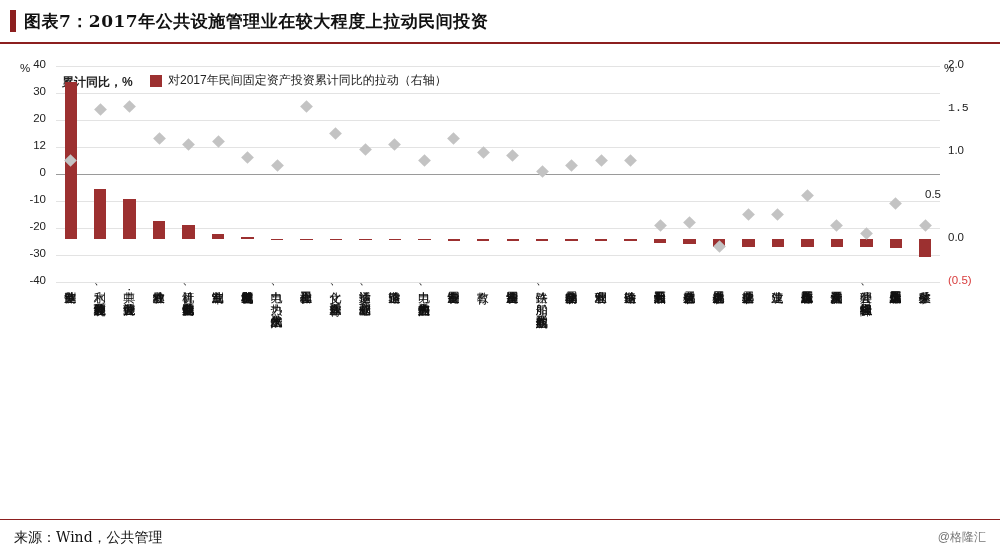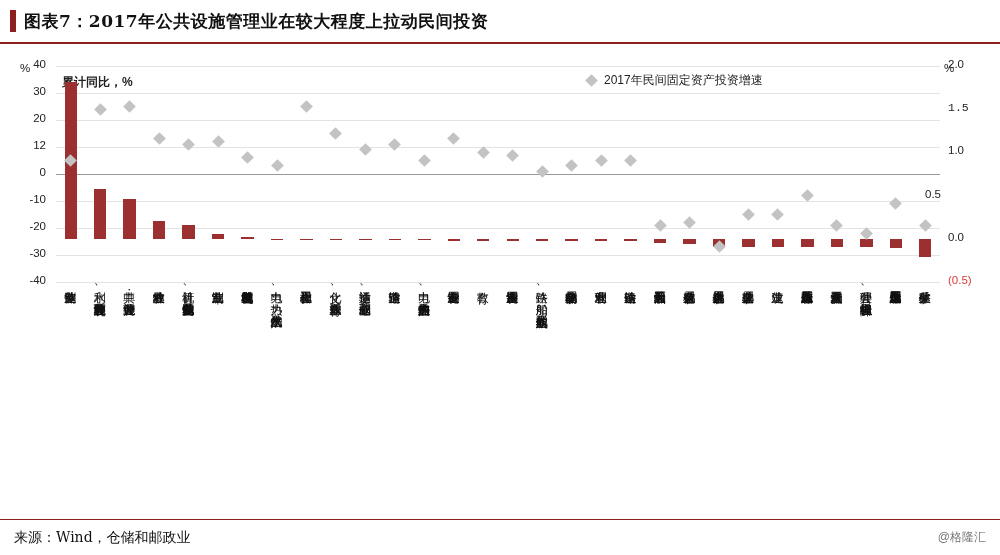--- a/index.html
+++ b/index.html
@@ -103,23 +103,23 @@
 <body>
 
 <div id="title-bar">
   <div id="title-accent"></div>
   <div id="chart-title">图表7：2017年公共设施管理业在较大程度上拉动民间投资</div>
 </div>
 
 <div id="plot-area">
   <div id="series-note">累计同比，%</div>
 
-  <div id="legend2">
-    <span class="legend-swatch-diamond"></span>
-    <span>2017年民间固定资产投资增速</span>
+  <div id="legend">
+    <span class="legend-swatch-bar"></span>
+    <span>对2017年民间固定资产投资累计同比的拉动（右轴）</span>
   </div>
 
   <div id="axis-left-unit" style="left:20px; top:16px;">%</div>
   <div id="axis-right-unit" style="left:944px; top:16px;">%</div>
 
   <div id="axis-y-left"></div>
   <div id="axis-y-right"></div>
 
   <div id="ticks-left">
       <div class="axis-label" style="left: 16px; top: 12px;">40</div>
@@ -242,15 +242,15 @@
       <div class="cat" style="left: 714.933px;">建筑业</div>
       <div class="cat" style="left: 744.4px;">有色金属冶炼及压延加工业</div>
       <div class="cat" style="left: 773.867px;">煤炭开采和洗选业</div>
       <div class="cat" style="left: 803.333px;">公共管理、社会保障和社会组织</div>
       <div class="cat" style="left: 832.8px;">黑色金属冶炼及压延加工业</div>
       <div class="cat" style="left: 862.267px;">采矿业整体</div>
     </div>
 </div>
 
 <div id="source-bar">
-  <div id="source-text">来源：Wind，仓储和邮政业</div>
+  <div id="source-text">来源：Wind，公共管理</div>
   <div id="watermark">@格隆汇</div>
 </div>
 
 </body></html>

